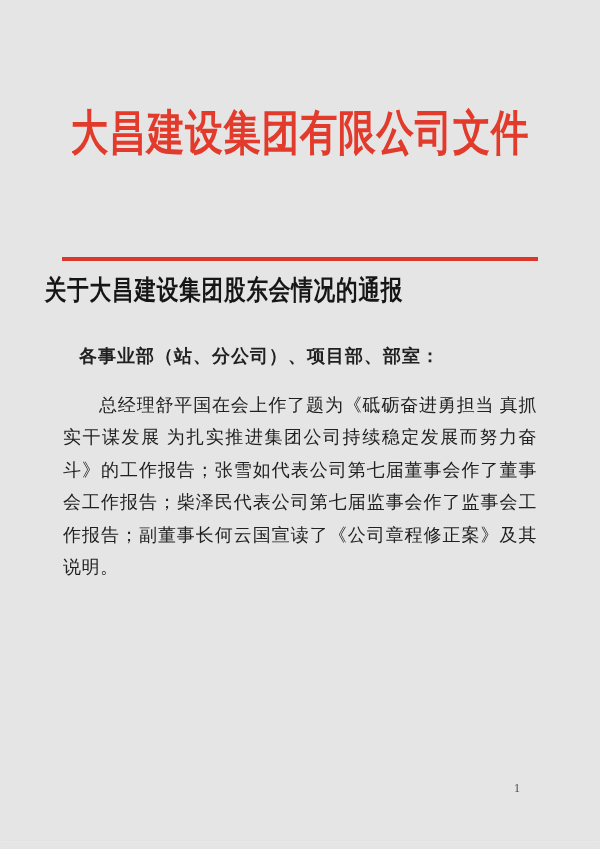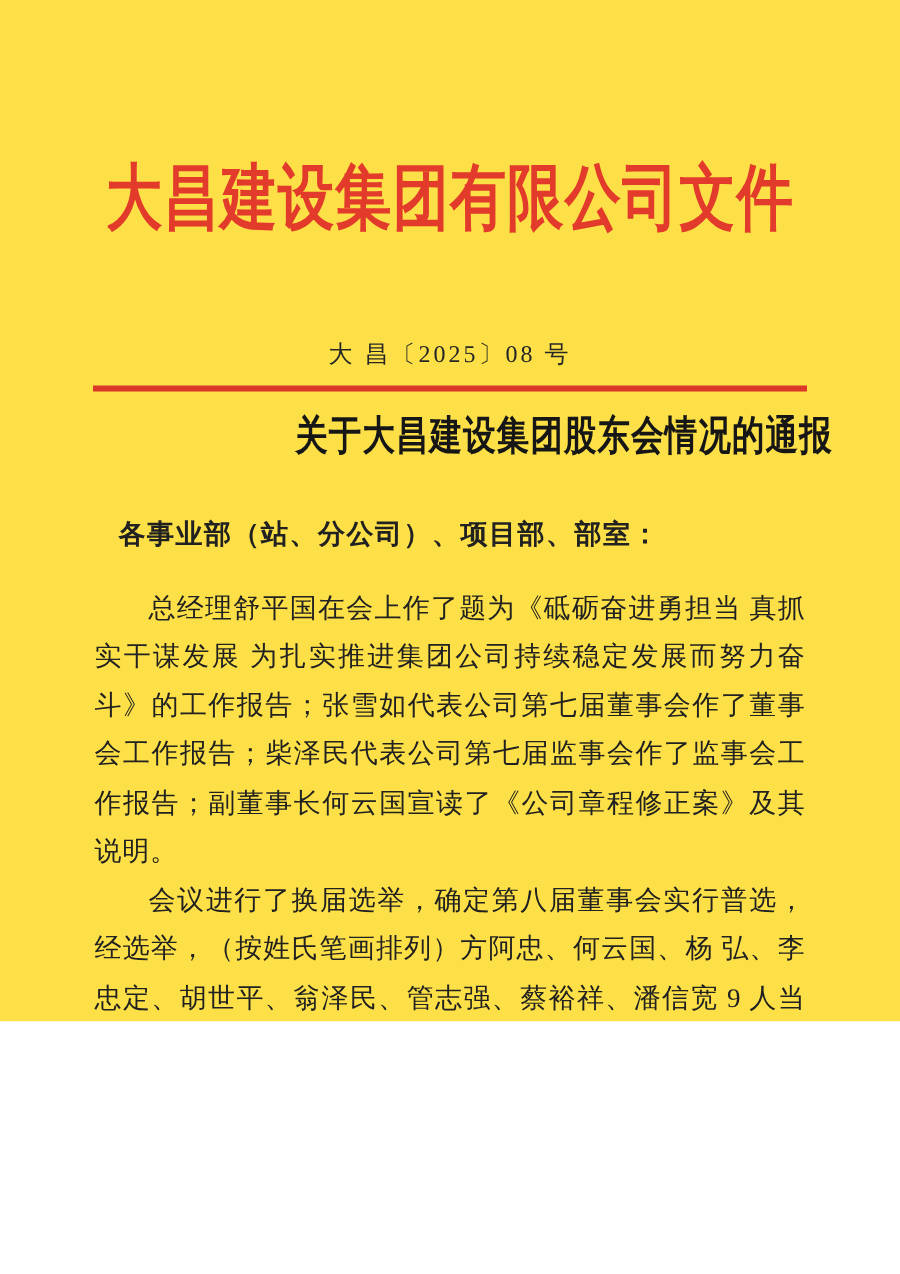--- a/index.html
+++ b/index.html
@@ -3,22 +3,22 @@
 <meta charset="utf-8">
 <style>
   html, body {
     margin: 0;
     padding: 0;
     background: #ffffff;
   }
   .page {
     position: relative;
     width: 600px;
-    height: 681px;
-    background: #fde047;
+    height: 849px;
+    background: #e5e5e5;
     overflow: hidden;
     font-family: "Liberation Serif", "DejaVu Serif", serif;
     color: #1f1f1f;
   }
   .letterhead-title {
     position: absolute;
     top: 103px;
     left: 0;
     width: 100%;
     text-align: center;
@@ -51,21 +51,21 @@
     left: 62px;
     width: 476px;
     height: 4px;
     background: #dc3829;
   }
   .doc-title {
     position: absolute;
     top: 271px;
     left: 0;
     width: 100%;
-    text-align: right;
+    text-align: left;
     font-weight: bold;
     font-size: 27px;
     line-height: 38px;
     color: #161616;
     white-space: nowrap;
   }
   .doc-title .squeeze {
     display: inline-block;
     transform: scaleX(0.80);
     transform-origin: center;
@@ -110,31 +110,29 @@
 </style>
 </head>
 <body>
 
 <div class="page">
 
   <div class="letterhead-title">
     <span class="squeeze">大昌建设集团有限公司文件</span>
   </div>
 
-  <div class="doc-number">大  昌〔2025〕08 号</div>
 
   <div class="red-rule"></div>
 
   <div class="doc-title">
     <span class="squeeze">关于大昌建设集团股东会情况的通报</span>
   </div>
 
   <div class="body-text">
     <p class="salutation">各事业部（站、分公司）、项目部、部室：</p>
     <p class="para">总经理舒平国在会上作了题为《砥砺奋进勇担当  真抓实干谋发展  为扎实推进集团公司持续稳定发展而努力奋斗》的工作报告；张雪如代表公司第七届董事会作了董事会工作报告；柴泽民代表公司第七届监事会作了监事会工作报告；副董事长何云国宣读了《公司章程修正案》及其说明。</p>
-    <p class="para">会议进行了换届选举，确定第八届董事会实行普选，经选举，（按姓氏笔画排列）方阿忠、何云国、杨  弘、李忠定、胡世平、翁泽民、管志强、蔡裕祥、潘信宽 9 人当选第八届董事会董事。</p>
   </div>
 
   <div class="page-number">1</div>
 
   <div class="scan-edge-line"></div>
 
 </div>
 
 </body></html>

